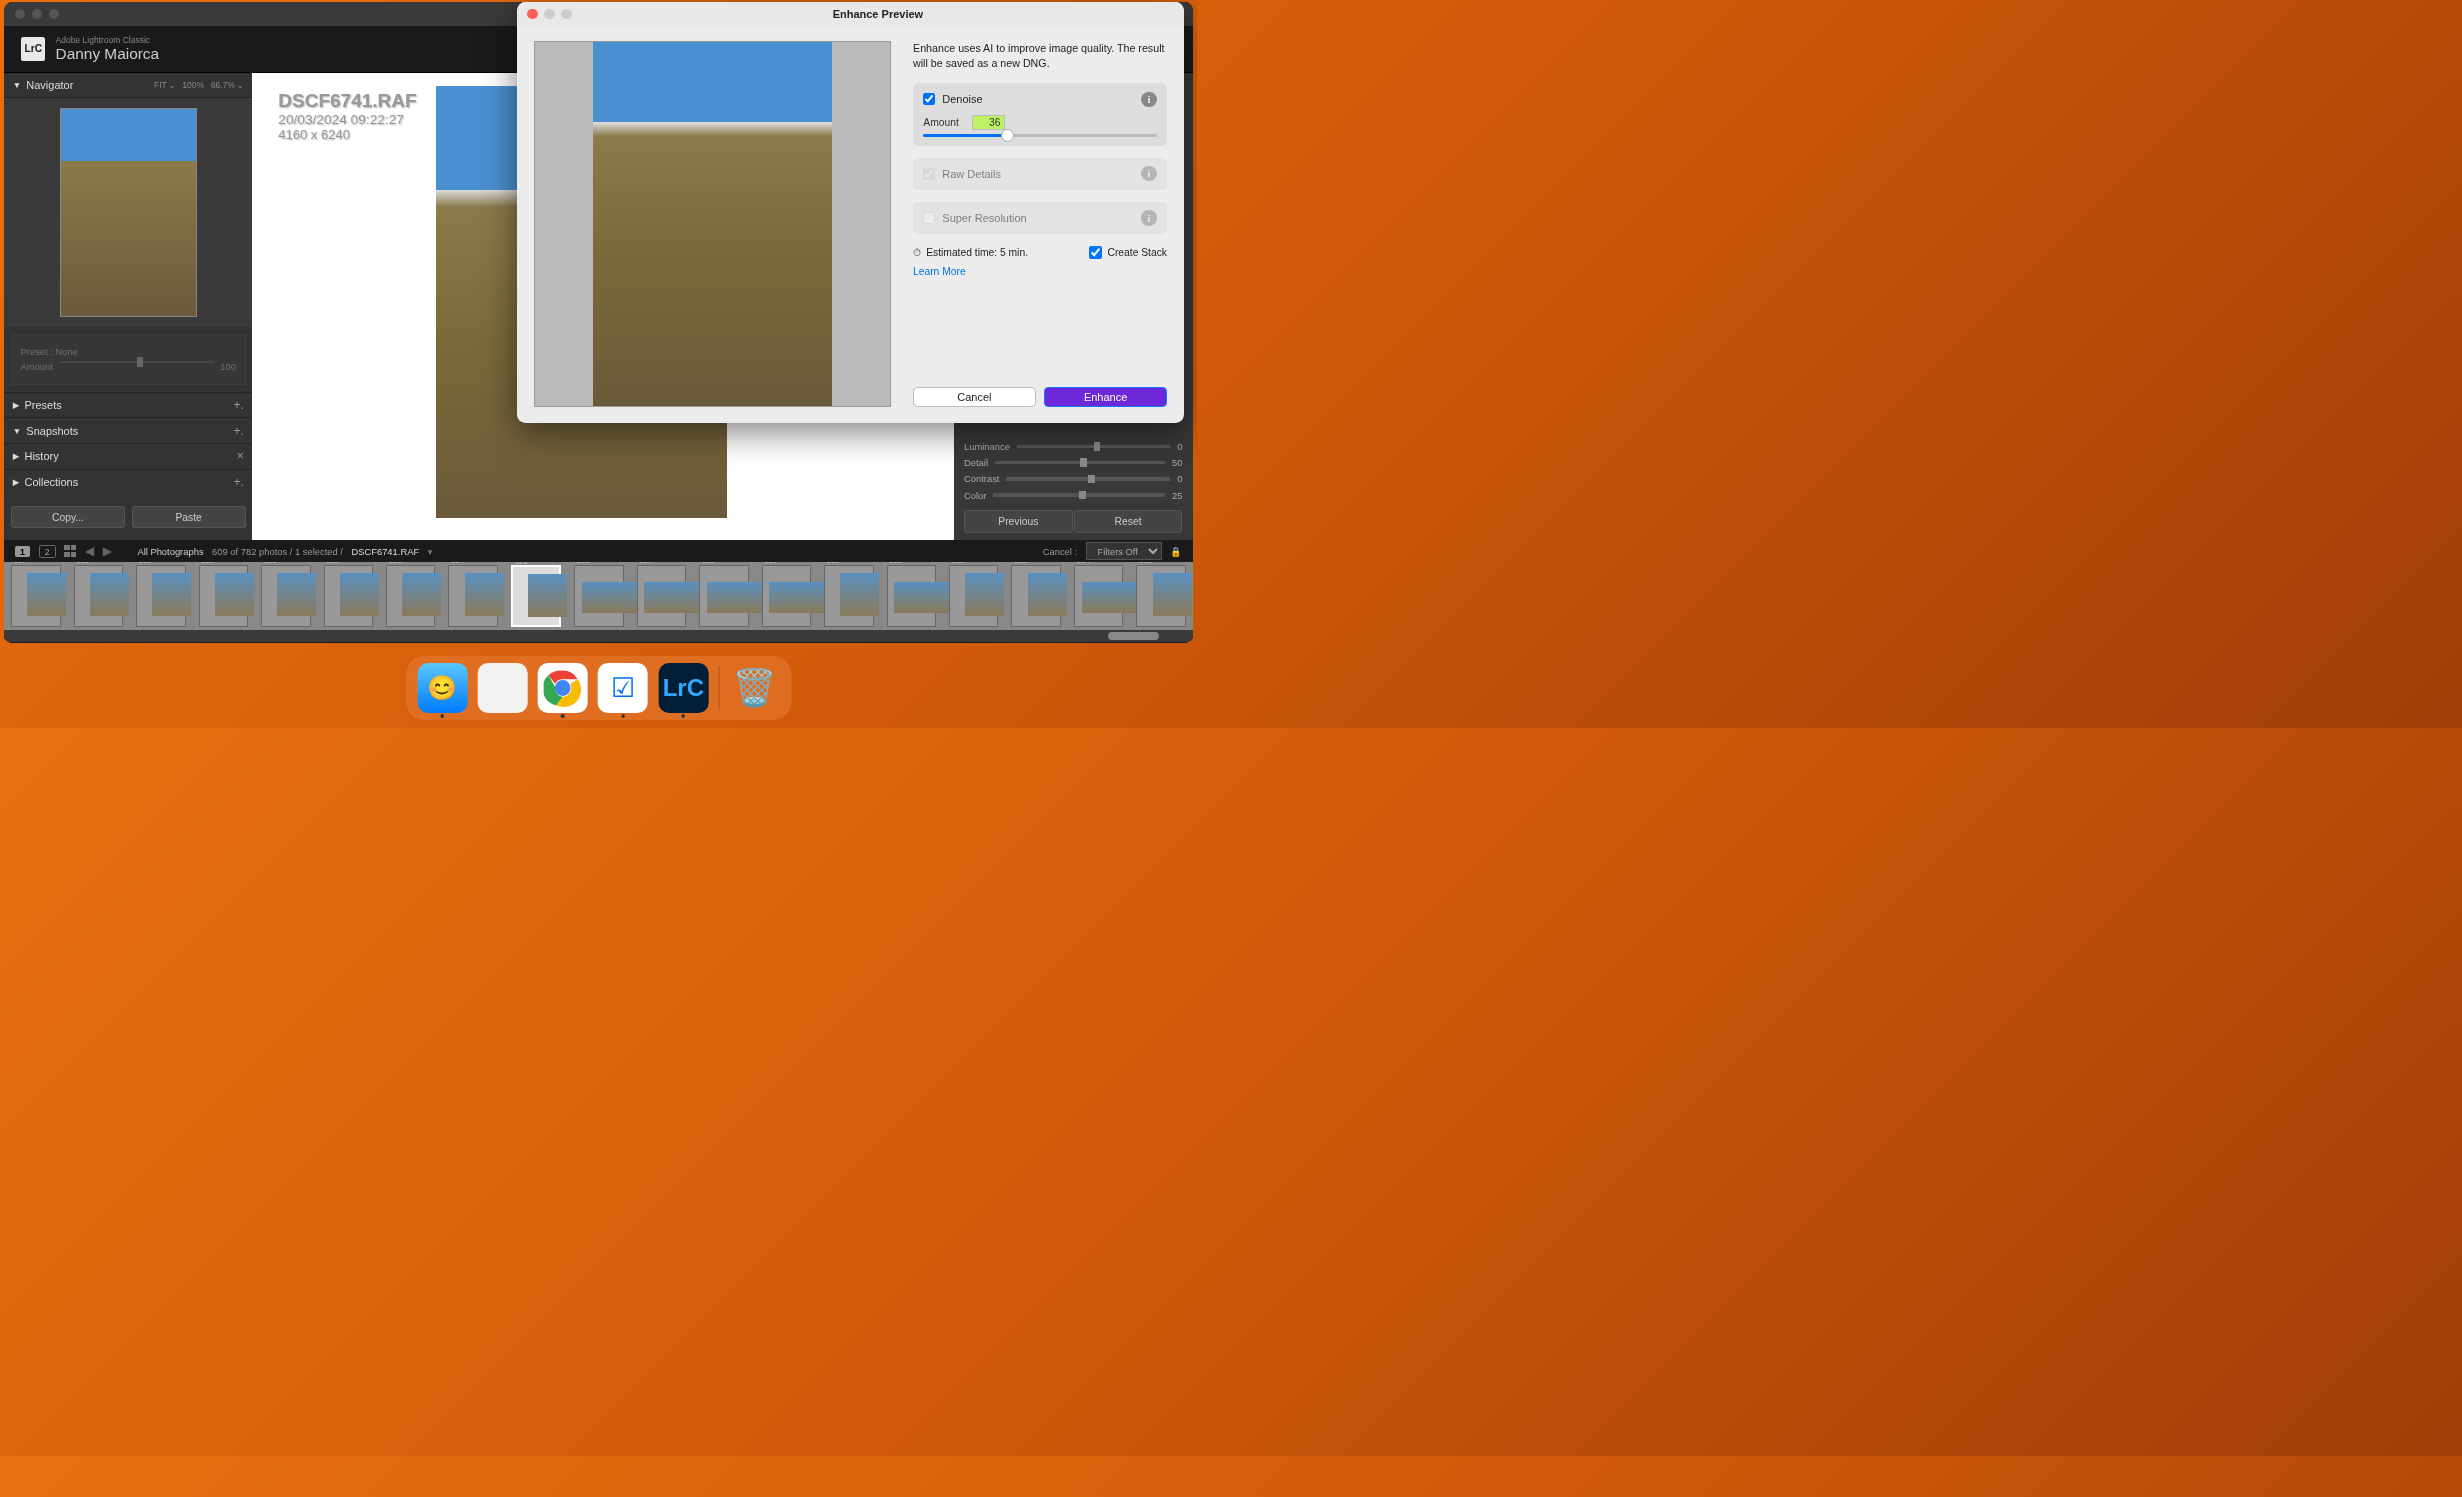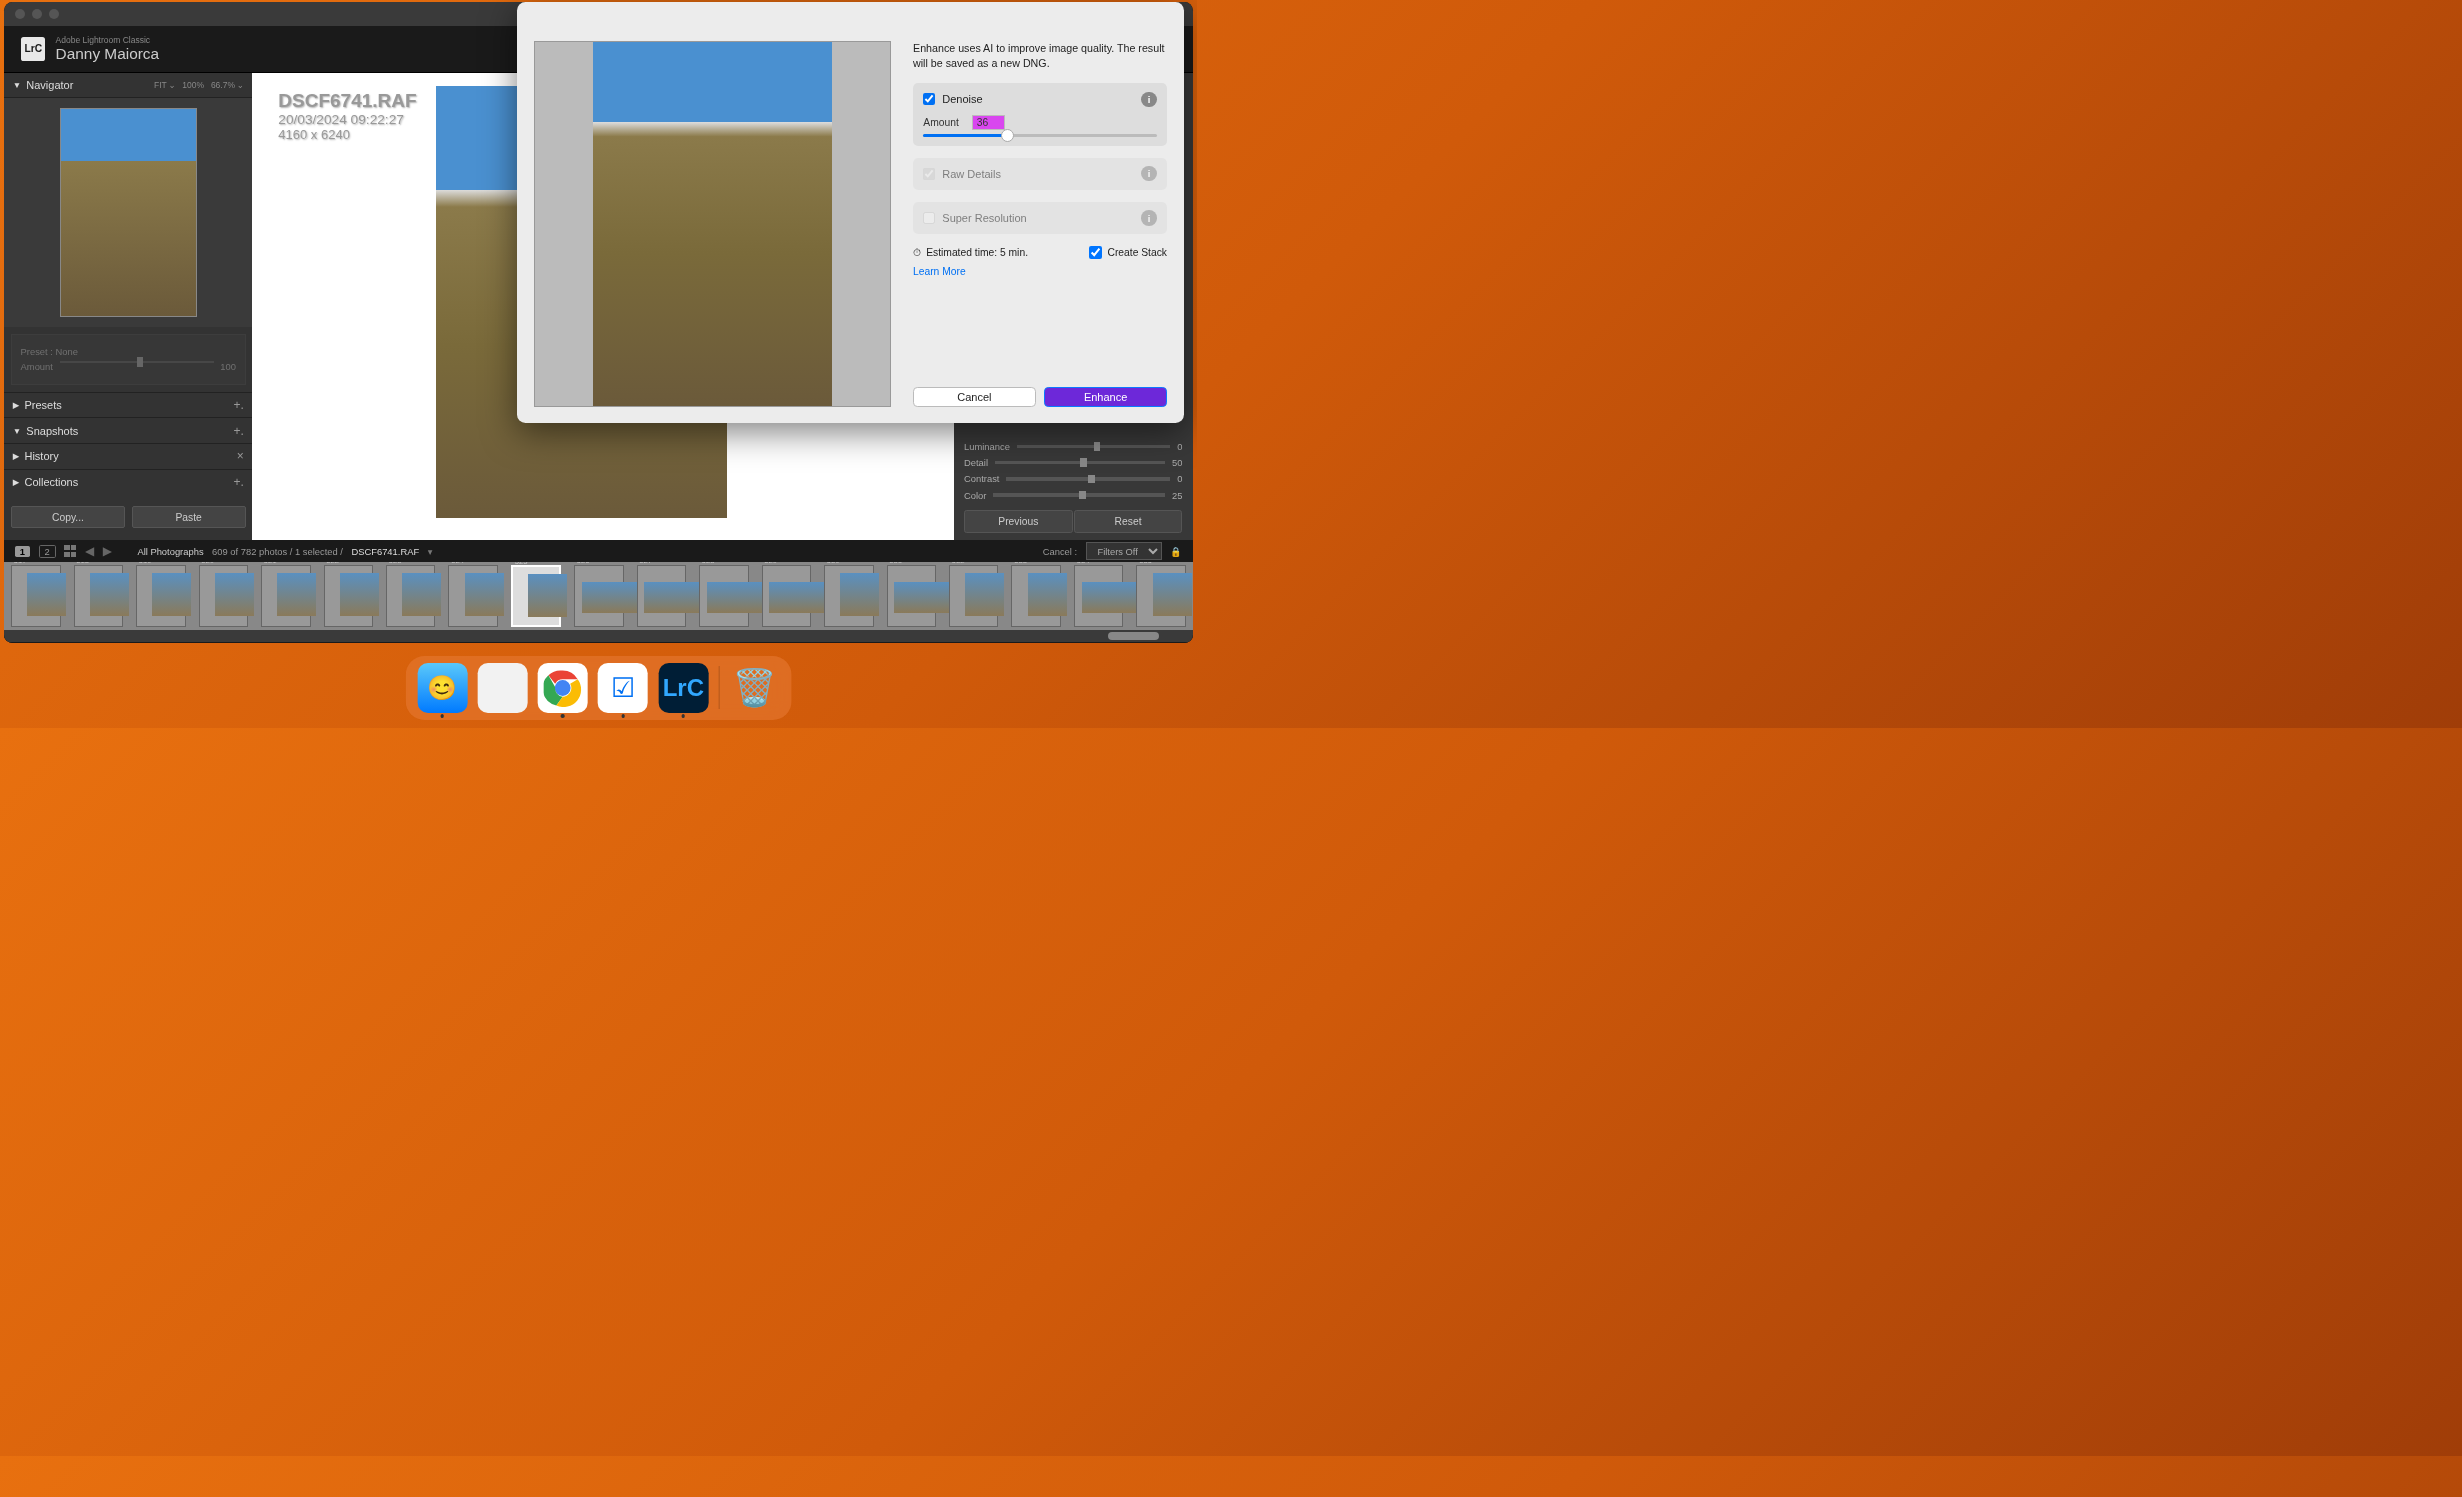--- a/index.html
+++ b/index.html
@@ -83,21 +83,21 @@
 .enh-box { background:#ddd; border-radius:5.1px; padding:8.5px 10.3px; margin-top:12px; }
 .enh-box.dis { opacity:.55; }
 .enh-r { display:flex; align-items:center; gap:7px; font-size:11px; color:#222; }
 .enh-r input[type=checkbox] { width:12px; height:12px; accent-color:#0070f3; }
 .enh-r .sp { flex:1; }
 .enh-r .info { width:15.4px; height:15.4px; border-radius:50%; background:#888; color:#fff; font-size:9.4px; font-weight:700; display:flex; align-items:center; justify-content:center; }
 .enh-amt { display:flex; align-items:center; gap:6.8px; font-size:10.3px; color:#333; margin-top:8.5px; }
 .enh-amt .sl { flex:1; height:3.4px; background:#bbb; border-radius:1.7px; position:relative; }
 .enh-amt .sl .fill { position:absolute; left:0; top:0; bottom:0; width:36%; background:#0070f3; border-radius:1.7px; }
 .enh-amt .sl .kn { position:absolute; left:36%; top:-5.1px; width:13.7px; height:13.7px; background:#fff; border:0.9px solid #aaa; border-radius:50%; margin-left:-6.8px; }
-.enh-amt .val { width:32.5px; text-align:left; border:0.9px solid #bbb; background:#d946ef; padding:0.9px 3.4px; font-size:10.3px; }
+.enh-amt .val { width:32.5px; text-align:right; border:0.9px solid #bbb; background:#bef264; padding:0.9px 3.4px; font-size:10.3px; }
 .enh-est { display:flex; align-items:center; gap:5.1px; font-size:10.3px; color:#222; margin-top:12px; }
 .enh-est .sp { flex:1; }
 .enh-lm { color:#0070f3; font-size:10.3px; margin-top:6.8px; }
 .enh-sp { flex:1; }
 .enh-btns { display:flex; gap:8.5px; }
 .enh-btns button { flex:1; padding:3.4px; font-size:11px; border-radius:4.3px; border:0.9px solid #bbb; }
 .enh-btns .cn { background:#fff; color:#222; }
 .enh-btns .en { background:#6d28d9; color:#fff; border-color:#0a7aff; }
 
 
@@ -337,20 +337,28 @@
         </div>
       <div class="fscroll">
           <div class="hn"></div>
         </div>
 
     </div>
   </div>
 </div>
 
 <div class="enh">
+  <div class="mac-title">
+    <div class="tl">
+        <span></span>
+        <span></span>
+        <span></span>
+      </div>
+    <div class="ttl" style="font-weight:600;color:#222">Enhance Preview</div>
+  </div>
   <div class="enh-body">
     <div class="enh-prev">
         <div class="im"></div>
       </div>
     <div class="enh-ctrl">
       <div class="enh-desc">Enhance uses AI to improve image quality. The result will be saved as a new DNG.</div>
 
       <div class="enh-box">
         <div class="enh-r">
           <input type="checkbox" checked="" style="">

